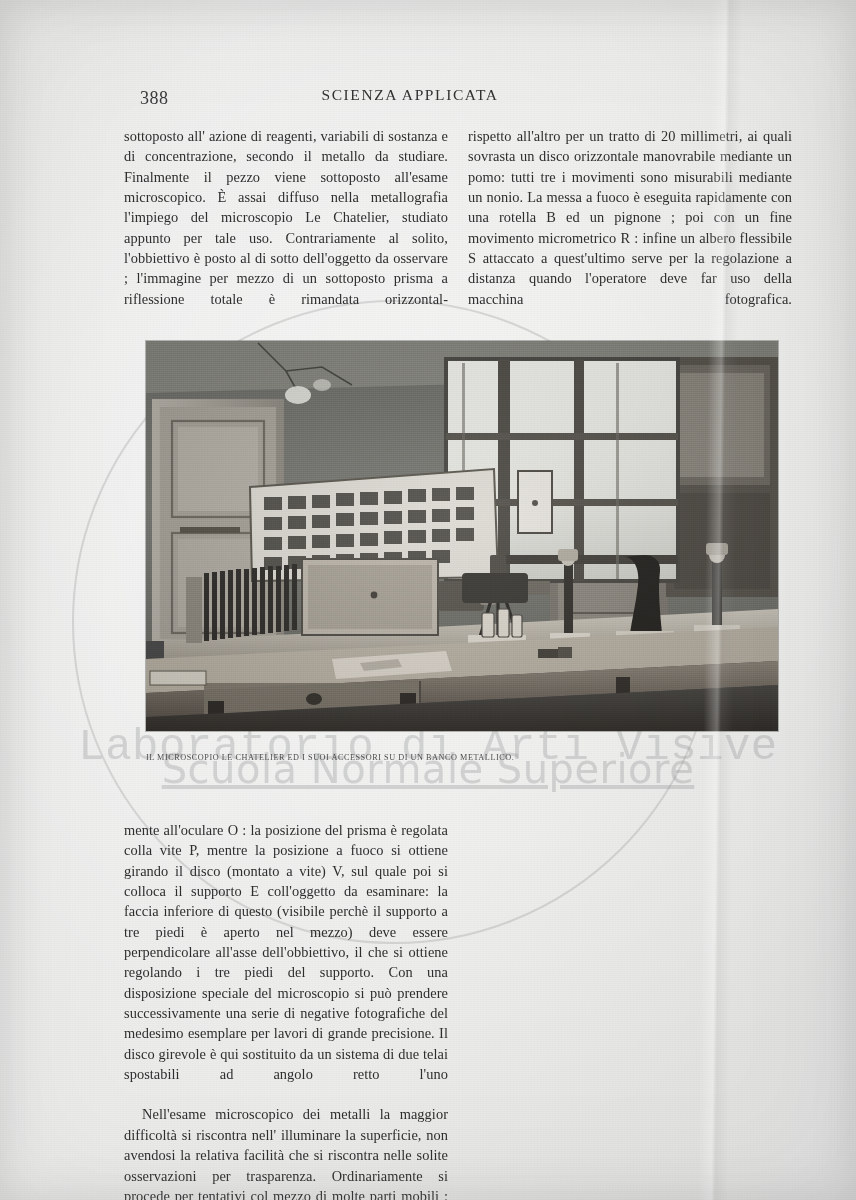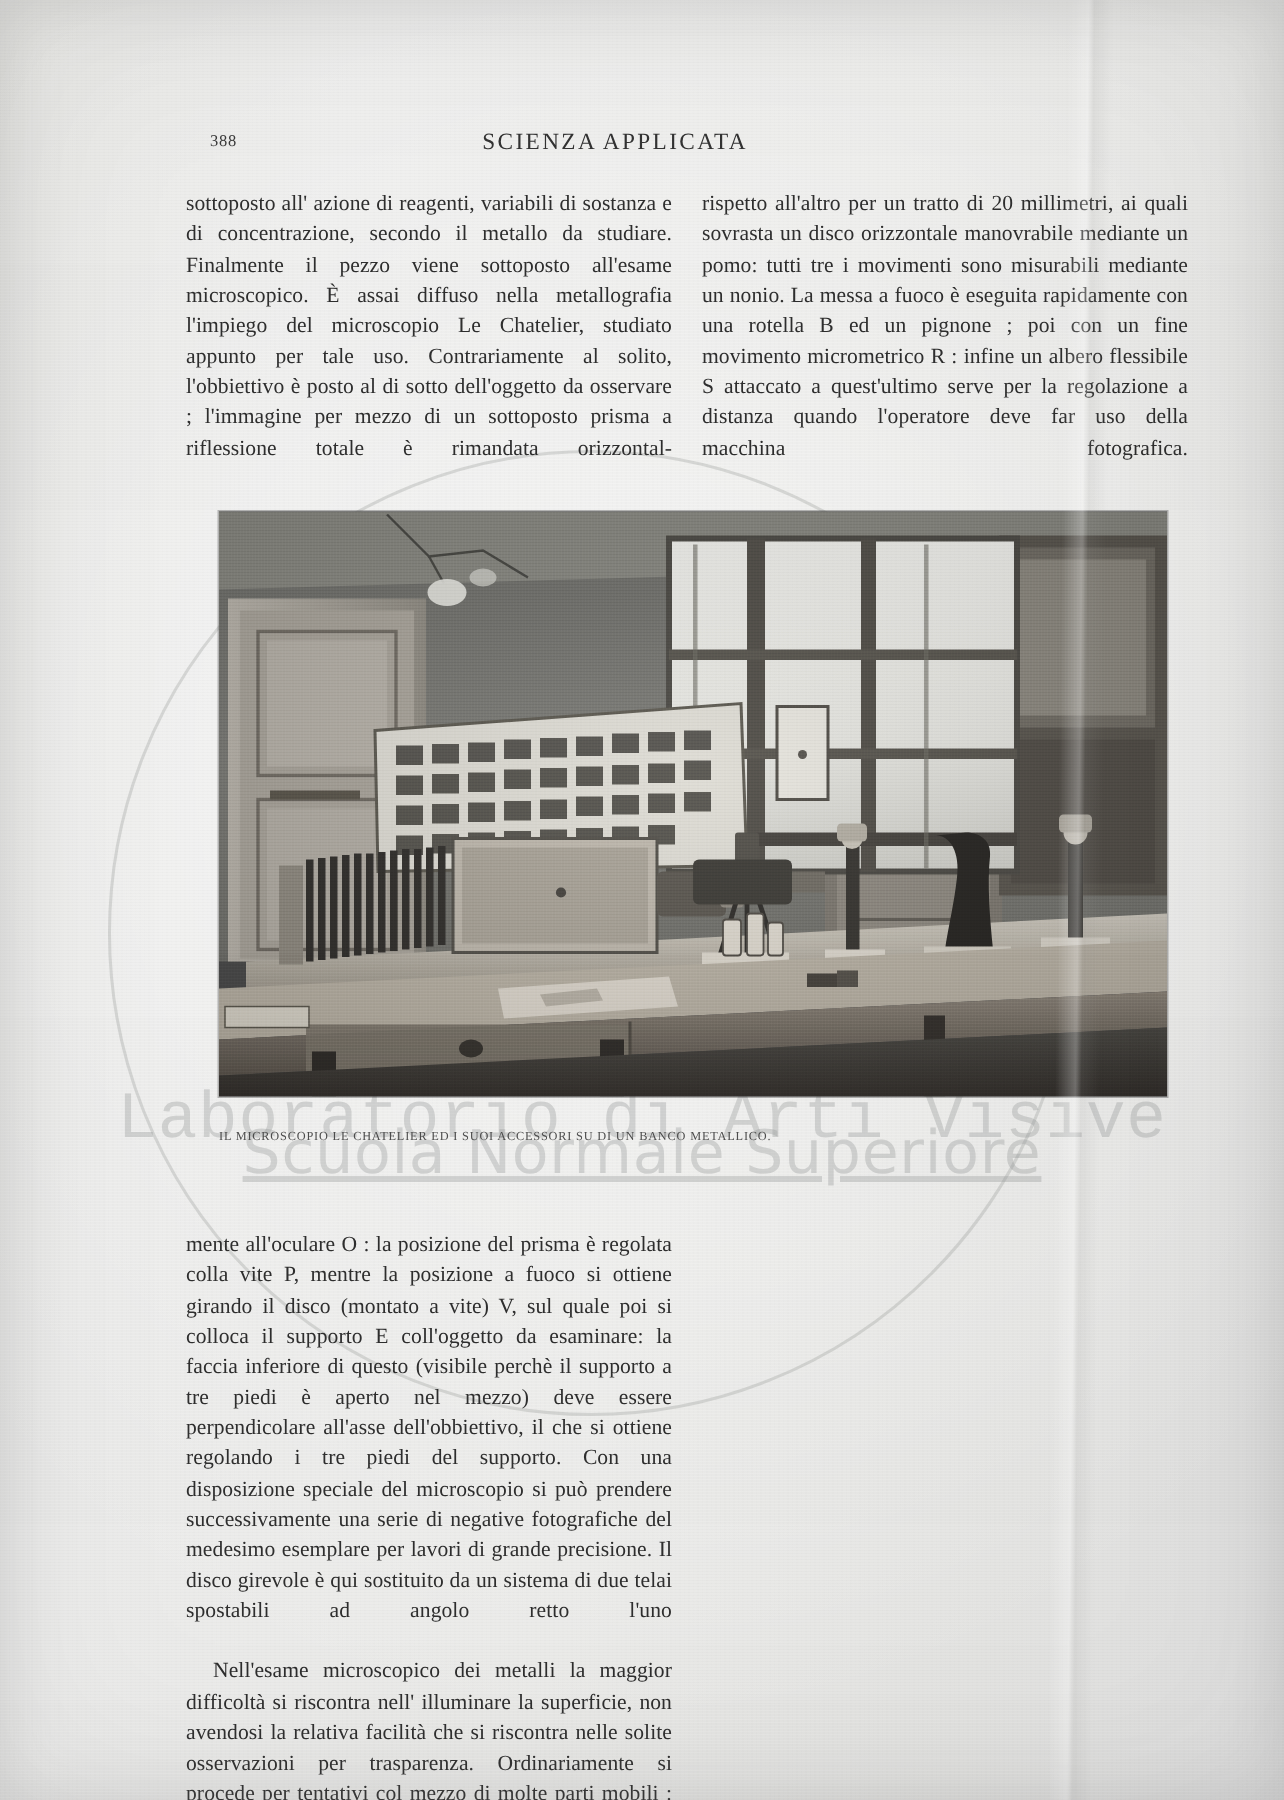--- a/index.html
+++ b/index.html
@@ -94,21 +94,21 @@
     position: absolute;
     left: 140px;
     right: 120px;
     top: 86px;
     height: 22px;
   }
   .folio {
     position: absolute;
     left: 0;
     top: 2px;
-    font-size: 11px;
+    font-size: 18px;
     letter-spacing: 0.5px;
     color: #3a3a3a;
   }
   .running-head {
     position: absolute;
     left: 0;
     right: 0;
     top: 0;
     text-align: center;
     font-size: 15.5px;

